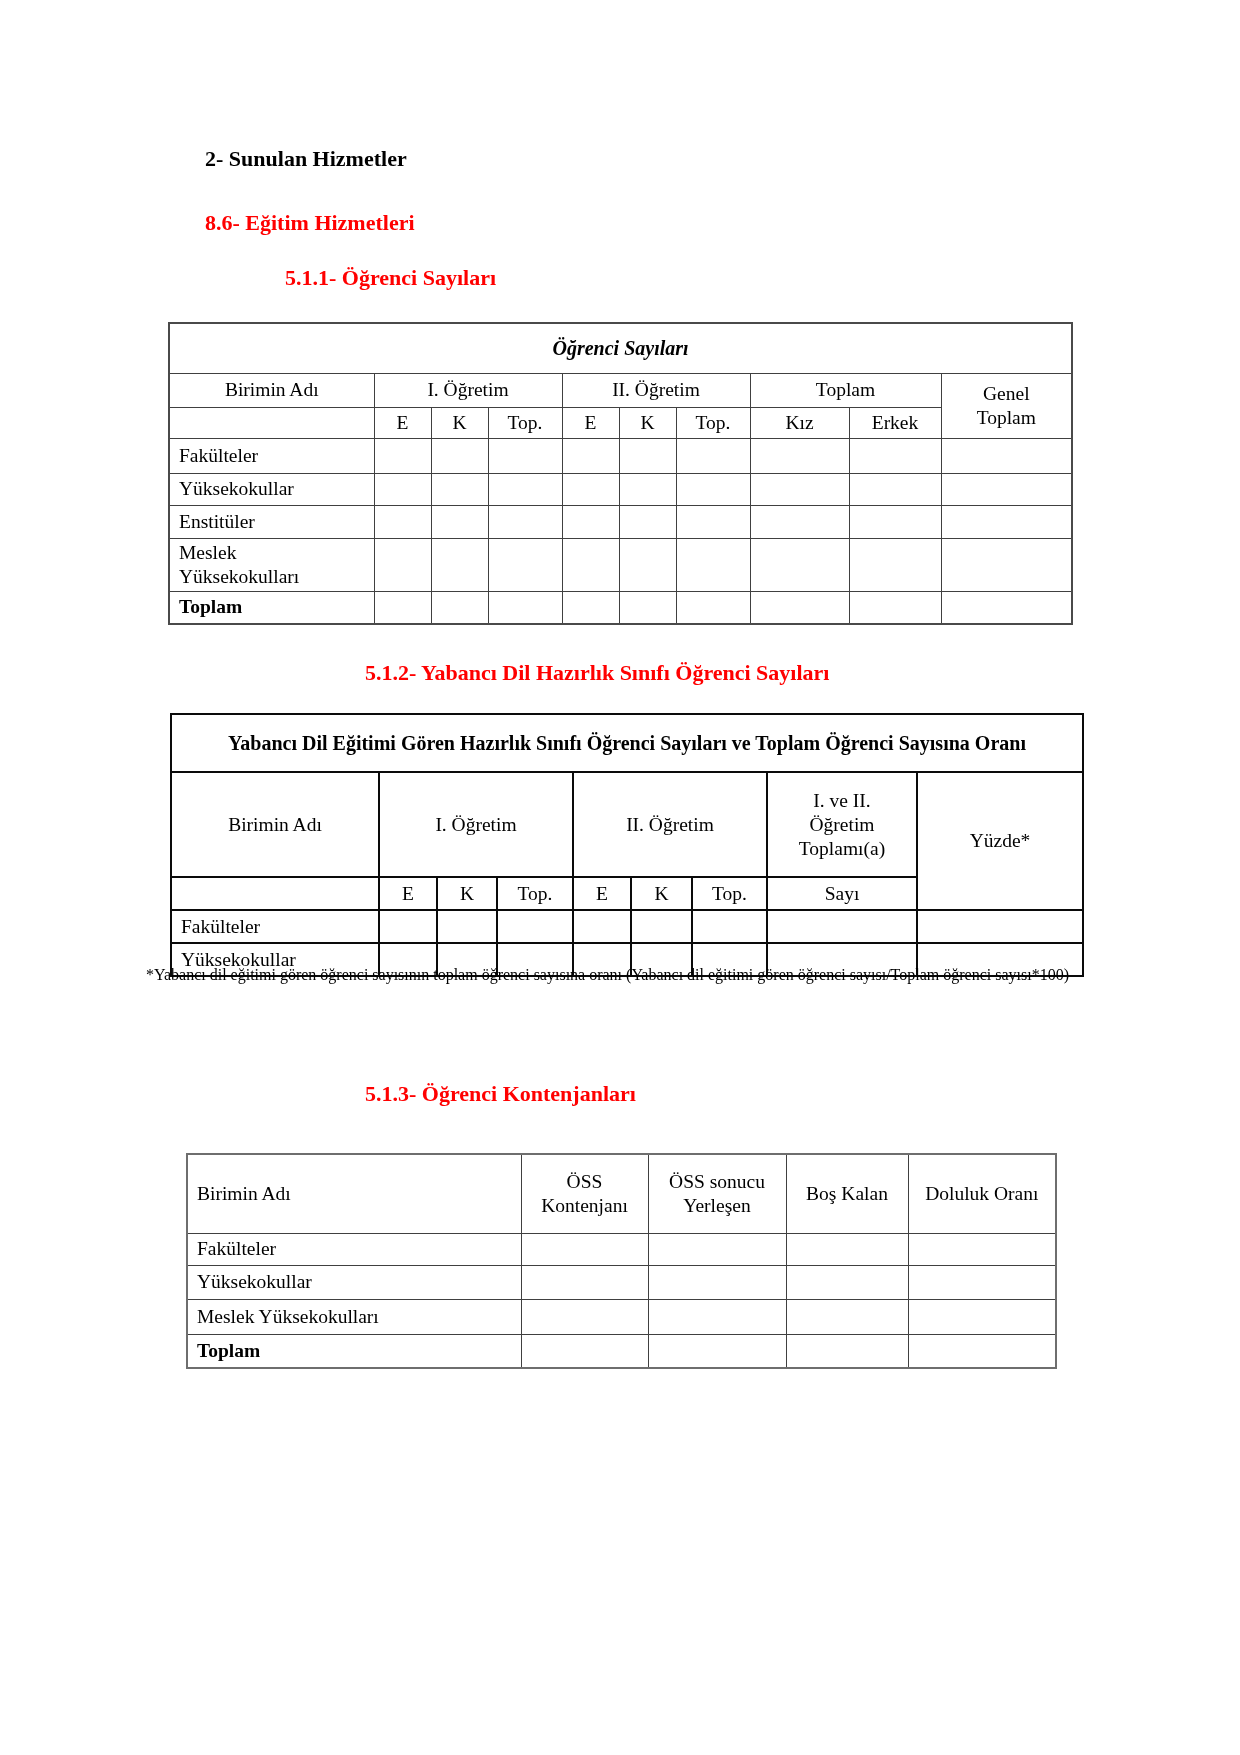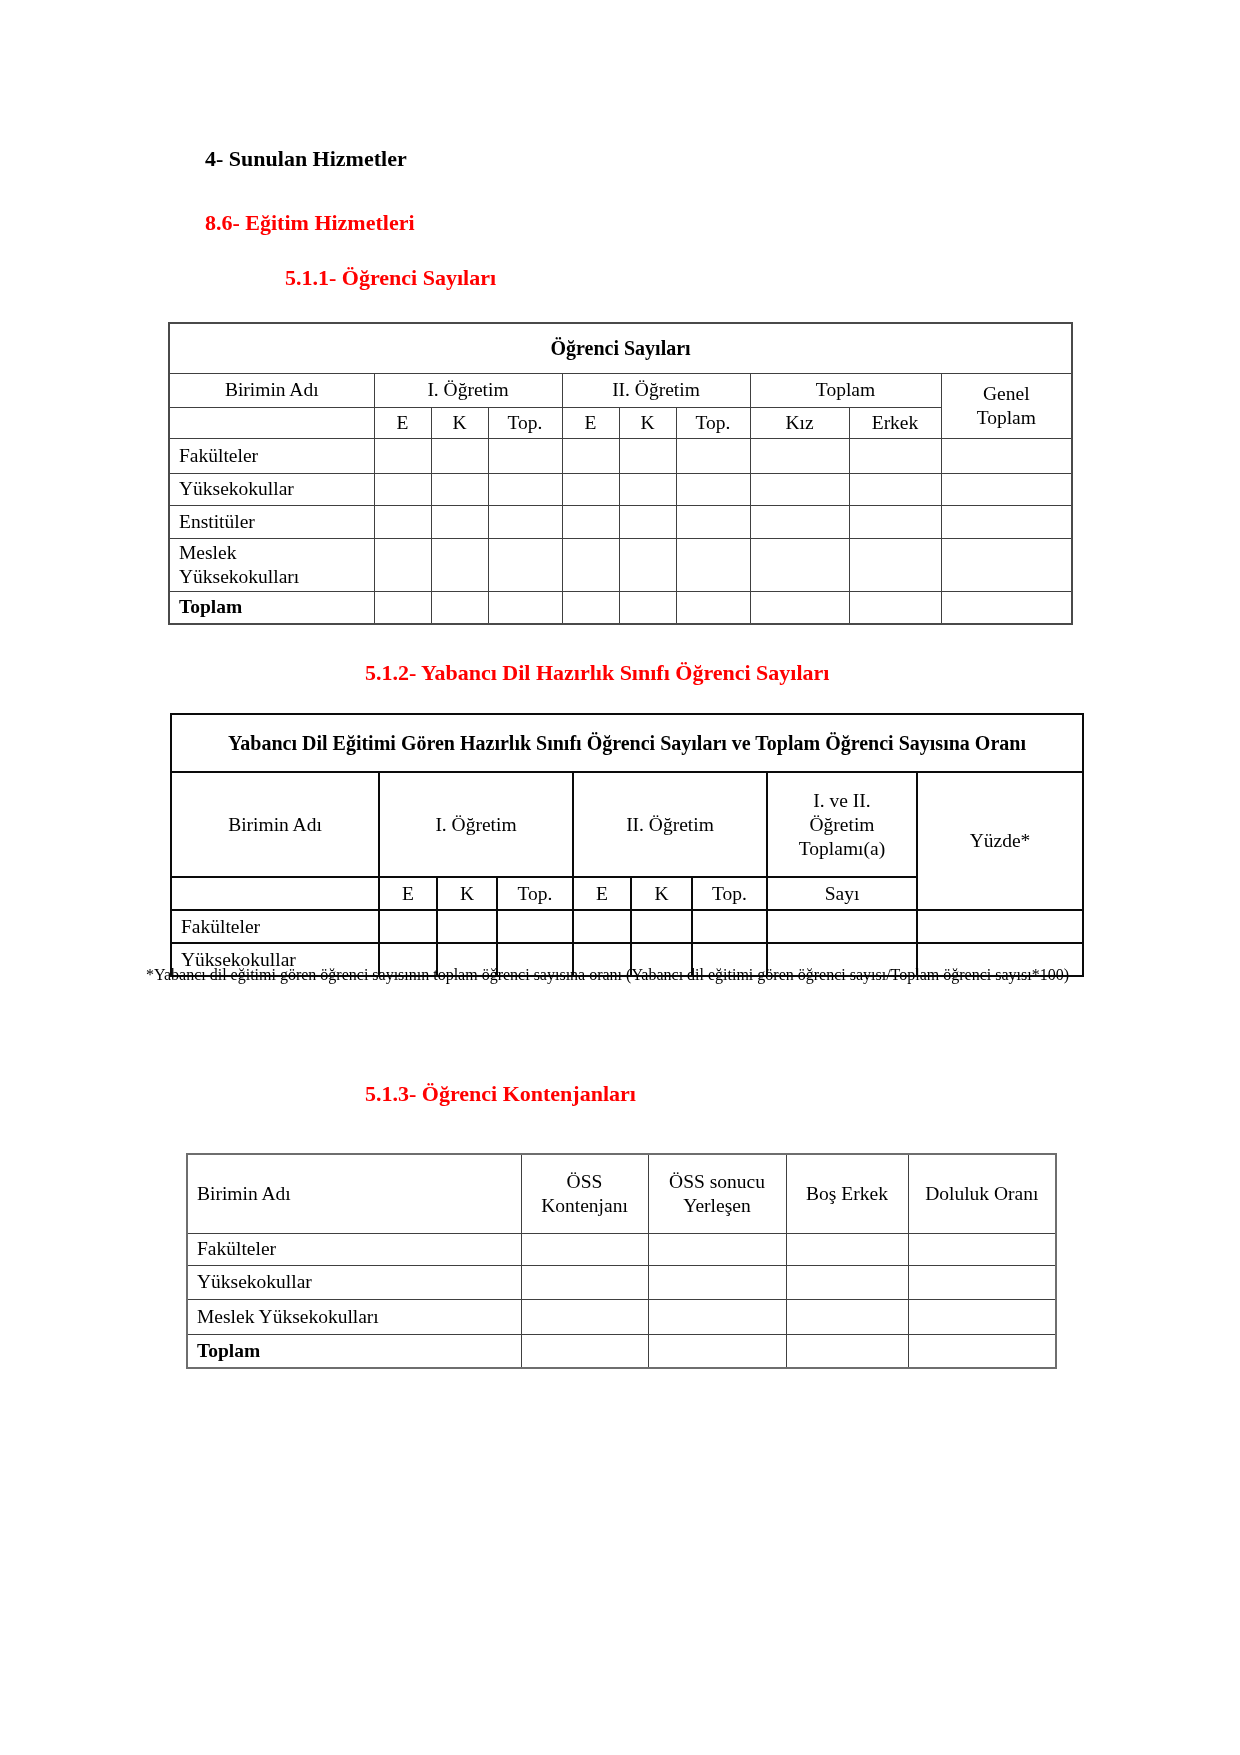--- a/index.html
+++ b/index.html
@@ -48,21 +48,21 @@
   tr.bold td.lbl{font-weight:bold;}
 
   
   .t1{left:168px;top:322px;width:903px;border:2px solid #4a4a4a;}
   
   .t2{left:170px;top:713px;width:912px;border:2px solid #0a0a0a;}
   .t2 td{border:2px solid #0a0a0a;}
   
   .t3{left:186px;top:1153px;width:869px;border:2px solid #6e6e6e;}
 
-  .rh50{height:50px;}.rh58{height:58px;}.rh53{height:53px;}
+  .rh50{height:50px;font-style:italic;}.rh58{height:58px;}.rh53{height:53px;}
   .rh34{height:34px;}.rh31{height:31px;}.rh35{height:35px;}
   .rh32{height:32px;}.rh33{height:33px;}.rh82{height:82px;}
   .rh79{height:79px;}
 
   .narrow80{max-width:82px;margin:0 auto;}
   .narrow98{max-width:100px;margin:16px auto;}
   .narrow830{max-width:830px;margin:0 auto;}
 
   .footnote{
     position:absolute;
@@ -72,21 +72,21 @@
     font-size:16px;
     line-height:30px;
     color:#000000;
   }
 </style>
 </head>
 <body>
 
 <div class="page">
 
-  <div class="hd" style="left:205px;top:146px;">4- Sunulan Hizmetler</div>
+  <div class="hd" style="left:205px;top:146px;">2- Sunulan Hizmetler</div>
   <div class="hd red" style="left:205px;top:210px;">8.6- Eğitim Hizmetleri</div>
   <div class="hd red" style="left:285px;top:265px;">5.1.1- Öğrenci Sayıları</div>
 
   <table class="t1">
     <colgroup>
       <col style="width:205px">
         <col style="width:57px">
         <col style="width:57px">
         <col style="width:74px">
       <col style="width:57px">
@@ -257,21 +257,21 @@
         <col style="width:127px">
         <col style="width:138px">
         <col style="width:122px">
         <col style="width:148px">
     </colgroup>
     <tbody>
     <tr class="rh79">
       <td class="lbl">Birimin Adı</td>
       <td>ÖSS Kontenjanı</td>
       <td>ÖSS sonucu Yerleşen</td>
-      <td>Boş Erkek</td>
+      <td>Boş Kalan</td>
       <td>Doluluk Oranı</td>
     </tr>
     <tr class="rh32">
       <td class="lbl">Fakülteler</td>
       <td></td>
           <td></td>
           <td></td>
           <td></td>
     </tr>
     <tr class="rh34">

